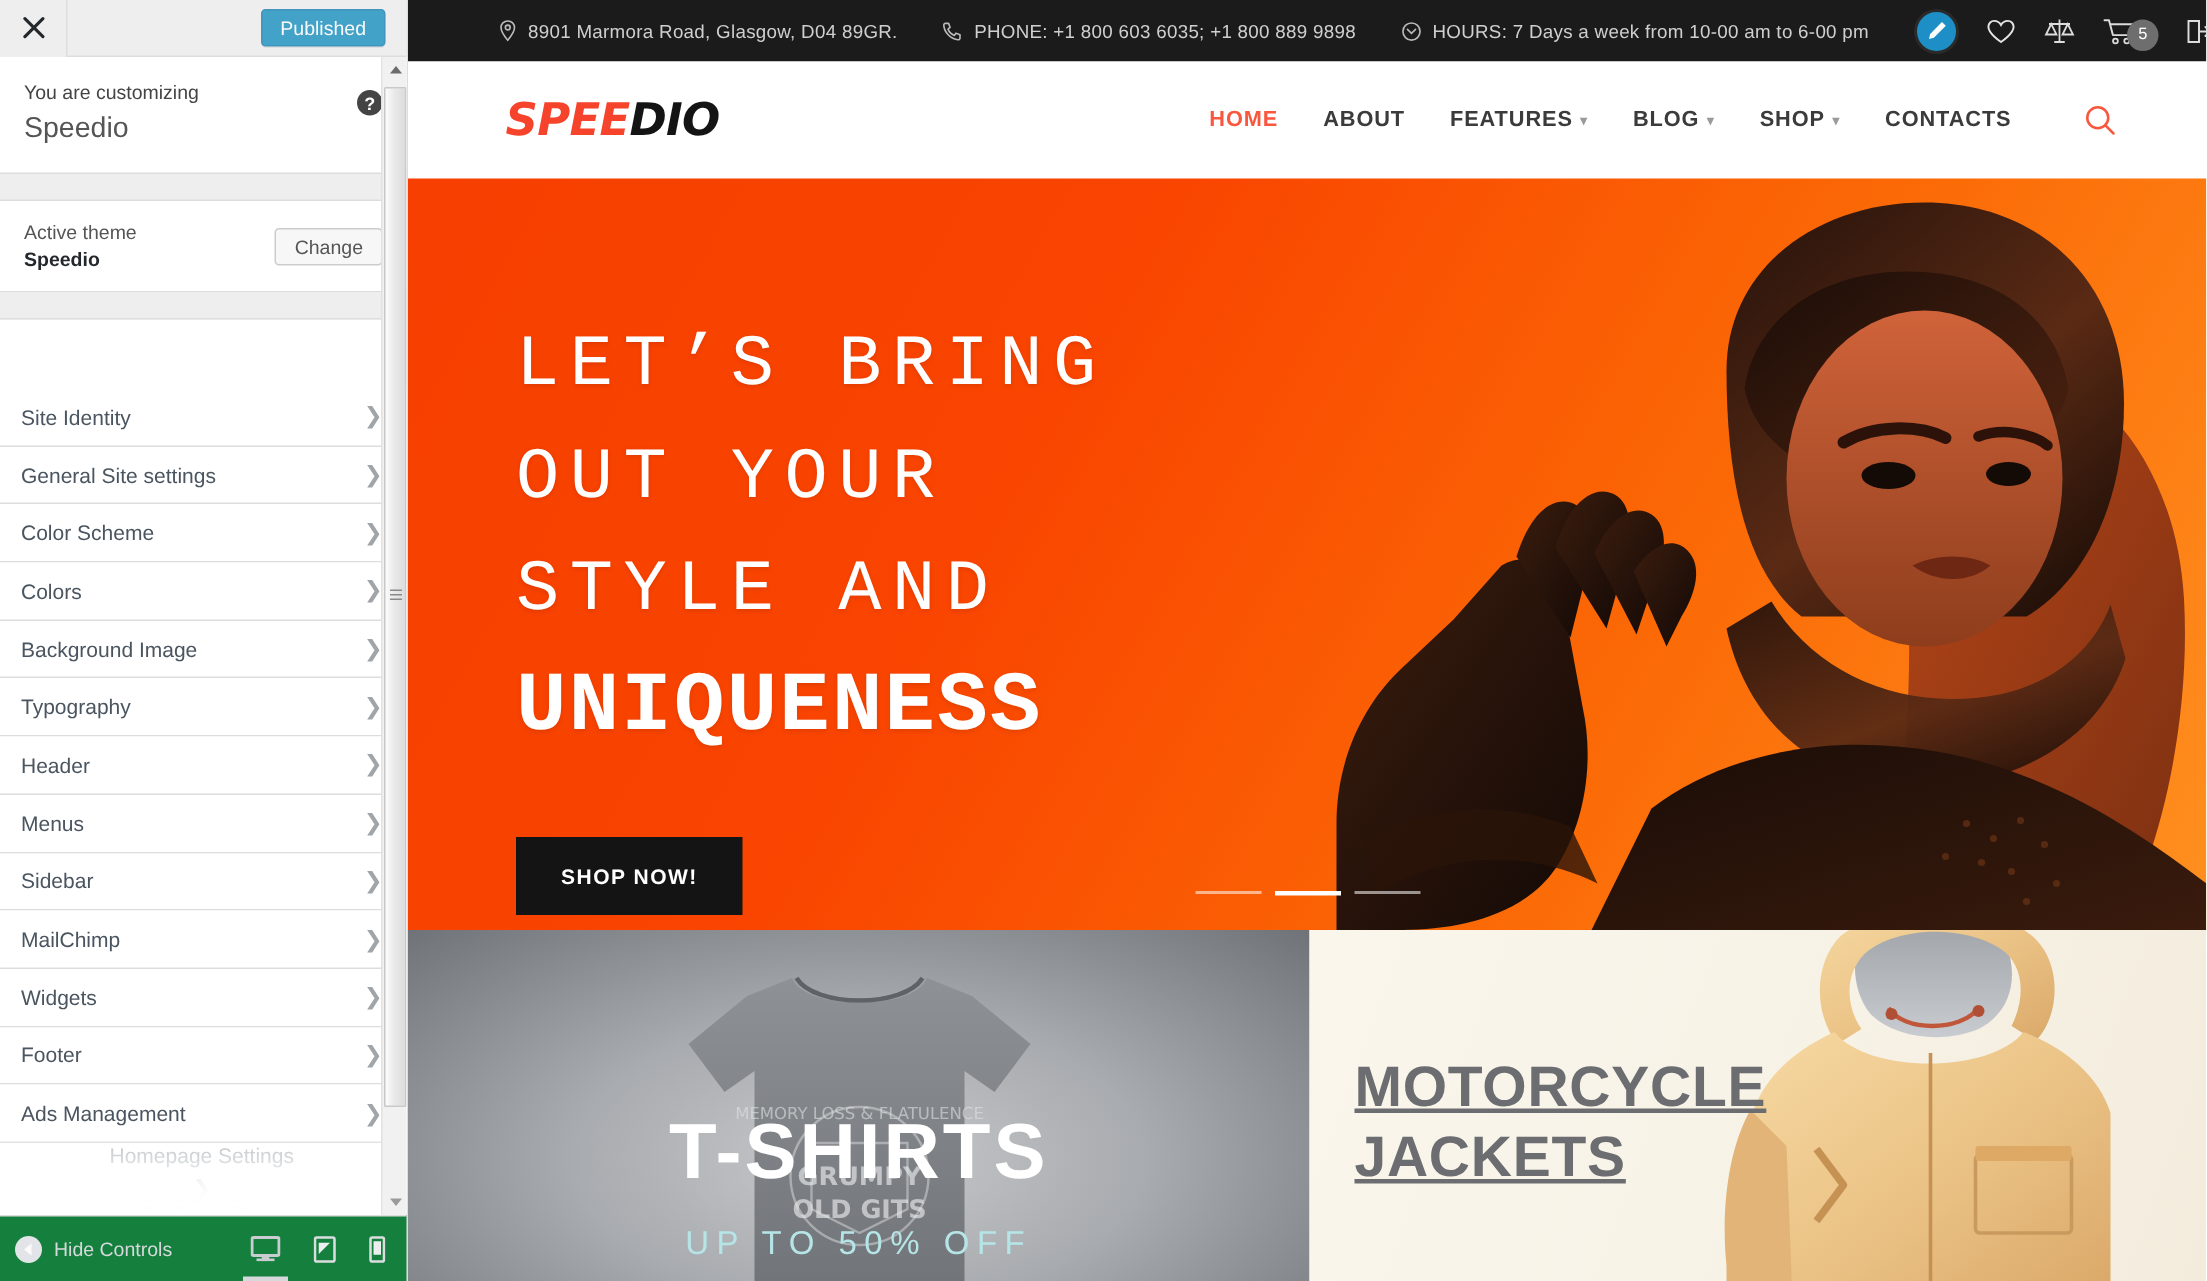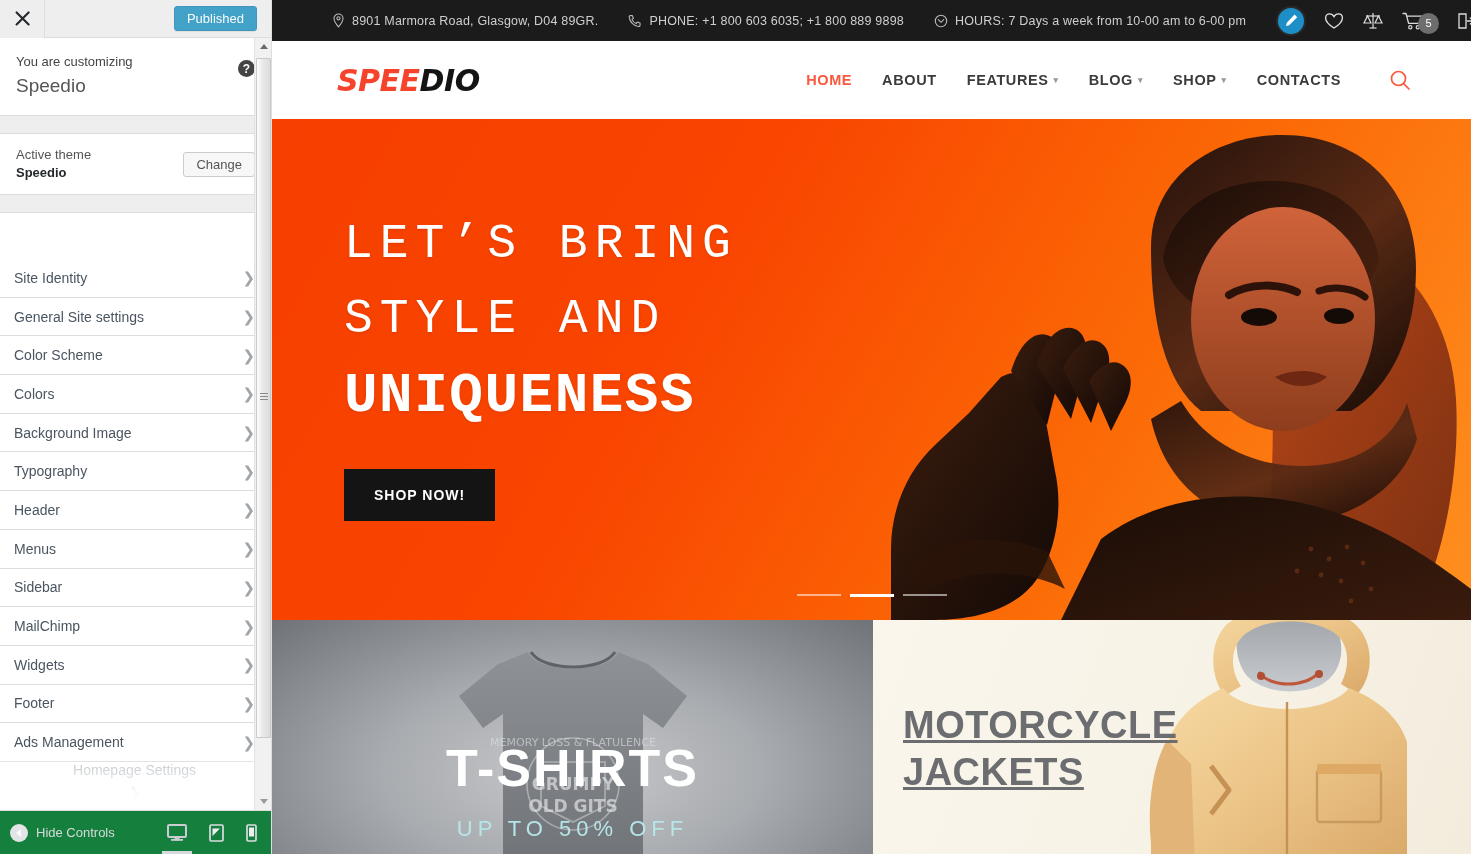--- a/index.html
+++ b/index.html
@@ -201,21 +201,21 @@
     overflow: hidden;
   }
   .hero-copy { position: absolute; left: 72px; top: 88px; }
   .h-line {
     color: #fff; font-size: 48px; font-weight: 300; letter-spacing: 7px;
     line-height: 75px; font-family: Liberation Mono, monospace;
     text-shadow: 0 1px 3px rgba(120,30,0,.18);
   }
   .h-line.bold { font-weight: 800; font-size: 56px; letter-spacing: 1.5px; line-height: 78px; }
   .shop-btn {
-    margin-top: 34px; display: inline-block; background: #141414; color: #fff;
+    margin-top: 48px; display: inline-block; background: #141414; color: #fff;
     font-size: 14px; font-weight: 700; letter-spacing: 1px;
     padding: 18px 30px; border: 0; cursor: pointer;
     font-family: "Liberation Sans", sans-serif;
   }
   .hero-dots {
     position: absolute; left: 0; right: 0; bottom: 23px;
     display: flex; justify-content: center; gap: 9px;
   }
   .hero-dot { width: 44px; height: 2px; background: rgba(255,255,255,.55); cursor: pointer; }
   .hero-dot.active { background: #fff; height: 3px; }
@@ -579,20 +579,21 @@
               <circle cx="512" cy="444" r="2.4"></circle>
             <circle cx="446" cy="452" r="2.4"></circle>
               <circle cx="520" cy="470" r="2.4"></circle>
               <circle cx="500" cy="482" r="2.4"></circle>
           </g>
         </svg>
       </div>
 
       <div class="hero-copy">
         <div class="h-line">LET’S BRING</div>
+        <div class="h-line">OUT YOUR</div>
         <div class="h-line">STYLE AND</div>
         <div class="h-line bold">UNIQUENESS</div>
         <button class="shop-btn">SHOP NOW!</button>
       </div>
 
       <div class="hero-dots" id="hero-dots">
           <div class="hero-dot"></div>
           <div class="hero-dot active"></div>
           <div class="hero-dot"></div>
         </div>

